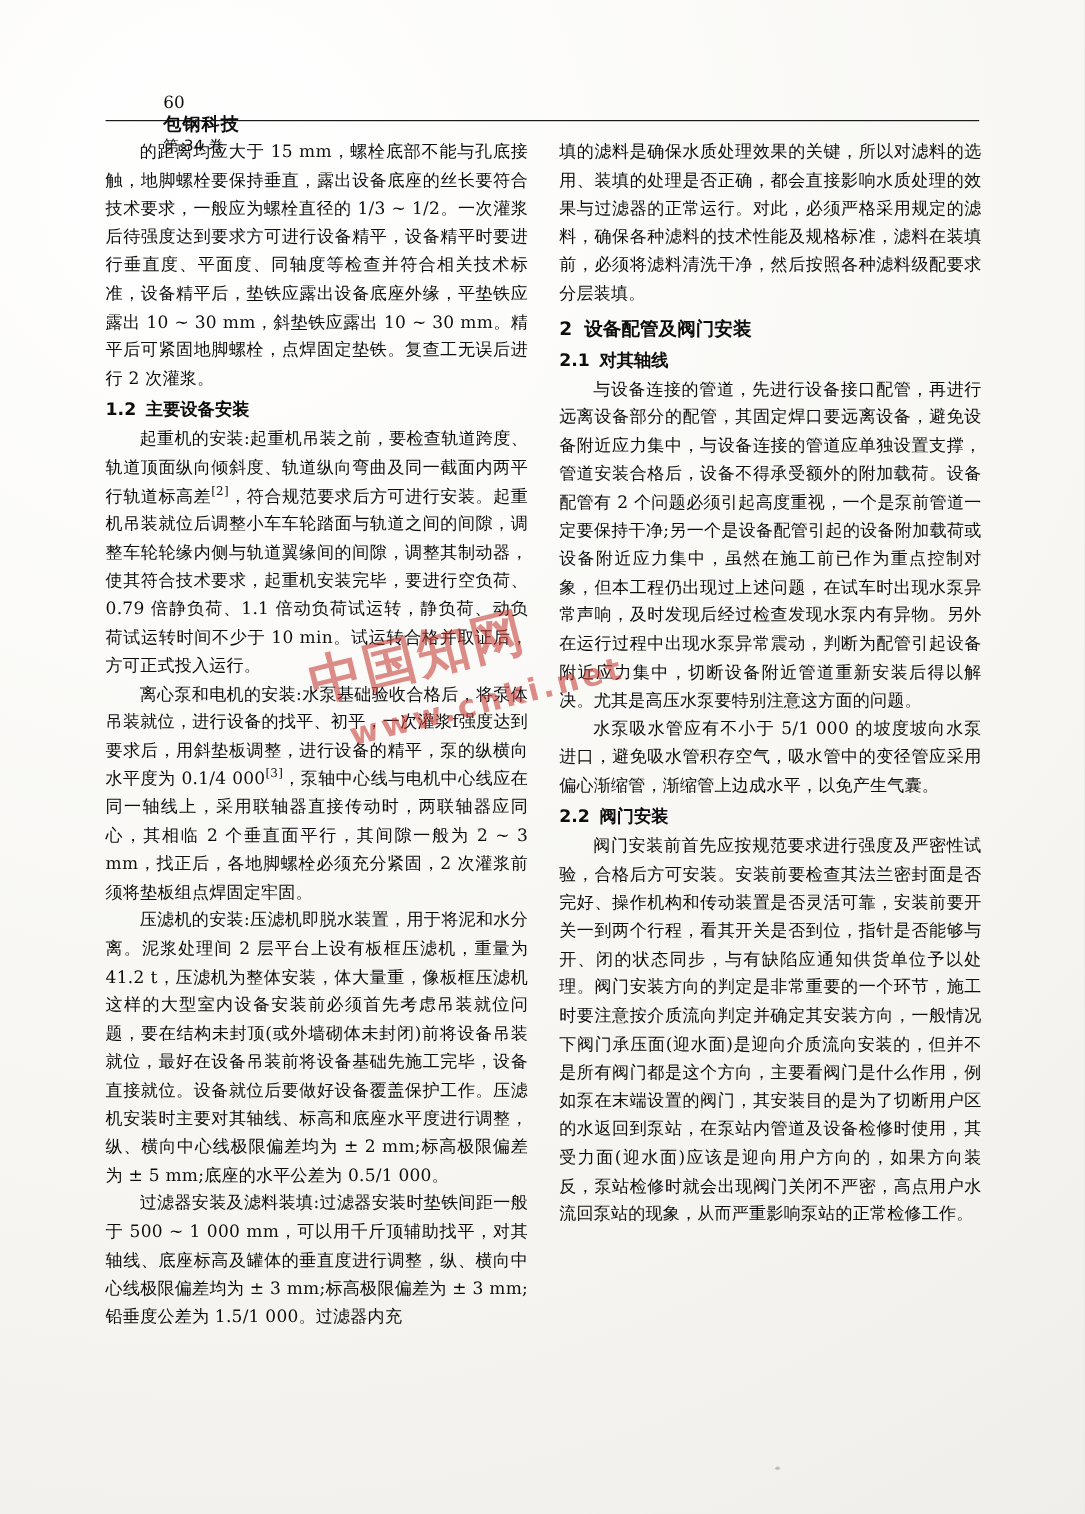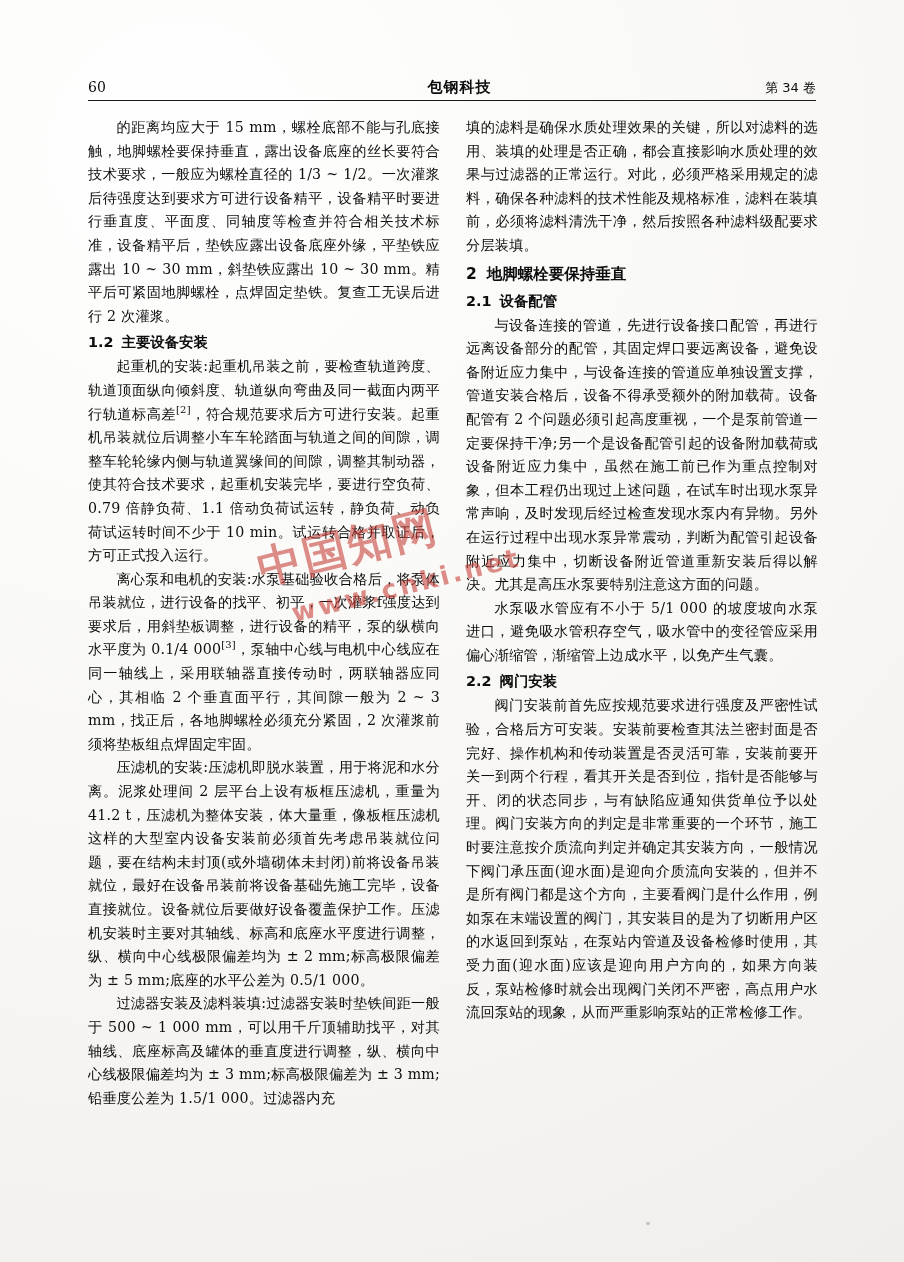--- a/index.html
+++ b/index.html
@@ -27,20 +27,21 @@
   
   .header {
     position: absolute;
     left: 88px;
     top: 78px;
     width: 728px;
     display: flex;
     align-items: baseline;
     justify-content: space-between;
     font-size: 13.5px;
+    flex-direction: column;
   }
   .header .pg {
     font-family: "DejaVu Serif", serif;
     font-size: 14px;
   }
   .header .title {
     font-family: "DejaVu Sans", "Liberation Sans", sans-serif;
     font-weight: bold;
     font-size: 15px;
     letter-spacing: 1px;
@@ -153,25 +154,25 @@
 
       <p class="body indent">压滤机的安装:压滤机即脱水装置，用于将泥和水分离。泥浆处理间 2 层平台上设有板框压滤机，重量为 41.2 t，压滤机为整体安装，体大量重，像板框压滤机这样的大型室内设备安装前必须首先考虑吊装就位问题，要在结构未封顶(或外墙砌体未封闭)前将设备吊装就位，最好在设备吊装前将设备基础先施工完毕，设备直接就位。设备就位后要做好设备覆盖保护工作。压滤机安装时主要对其轴线、标高和底座水平度进行调整，纵、横向中心线极限偏差均为 ± 2 mm;标高极限偏差为 ± 5 mm;底座的水平公差为 0.5/1 000。</p>
 
       <p class="body indent">过滤器安装及滤料装填:过滤器安装时垫铁间距一般于 500 ~ 1 000 mm，可以用千斤顶辅助找平，对其轴线、底座标高及罐体的垂直度进行调整，纵、横向中心线极限偏差均为 ± 3 mm;标高极限偏差为 ± 3 mm;铅垂度公差为 1.5/1 000。过滤器内充</p>
     </div>
 
     <div class="col">
       <p class="body">填的滤料是确保水质处理效果的关键，所以对滤料的选用、装填的处理是否正确，都会直接影响水质处理的效果与过滤器的正常运行。对此，必须严格采用规定的滤料，确保各种滤料的技术性能及规格标准，滤料在装填前，必须将滤料清洗干净，然后按照各种滤料级配要求分层装填。</p>
 
       <h2 class="sec">
-        <span class="num">2</span><span>地脚螺栓要保持垂直</span>
+        <span class="num">2</span><span>设备配管及阀门安装</span>
       </h2>
 
       <h3 class="sub">
-        <span class="num">2.1</span><span>设备配管</span>
+        <span class="num">2.1</span><span>对其轴线</span>
       </h3>
 
       <p class="body indent">与设备连接的管道，先进行设备接口配管，再进行远离设备部分的配管，其固定焊口要远离设备，避免设备附近应力集中，与设备连接的管道应单独设置支撑，管道安装合格后，设备不得承受额外的附加载荷。设备配管有 2 个问题必须引起高度重视，一个是泵前管道一定要保持干净;另一个是设备配管引起的设备附加载荷或设备附近应力集中，虽然在施工前已作为重点控制对象，但本工程仍出现过上述问题，在试车时出现水泵异常声响，及时发现后经过检查发现水泵内有异物。另外在运行过程中出现水泵异常震动，判断为配管引起设备附近应力集中，切断设备附近管道重新安装后得以解决。尤其是高压水泵要特别注意这方面的问题。</p>
 
       <p class="body indent">水泵吸水管应有不小于 5/1 000 的坡度坡向水泵进口，避免吸水管积存空气，吸水管中的变径管应采用偏心渐缩管，渐缩管上边成水平，以免产生气囊。</p>
 
       <h3 class="sub">
         <span class="num">2.2</span><span>阀门安装</span>
       </h3>
 

